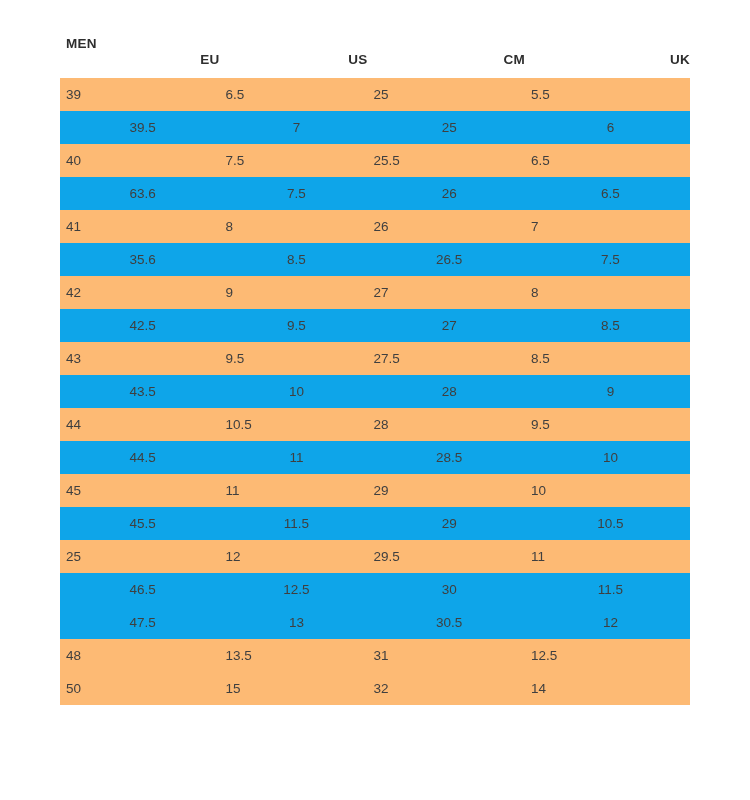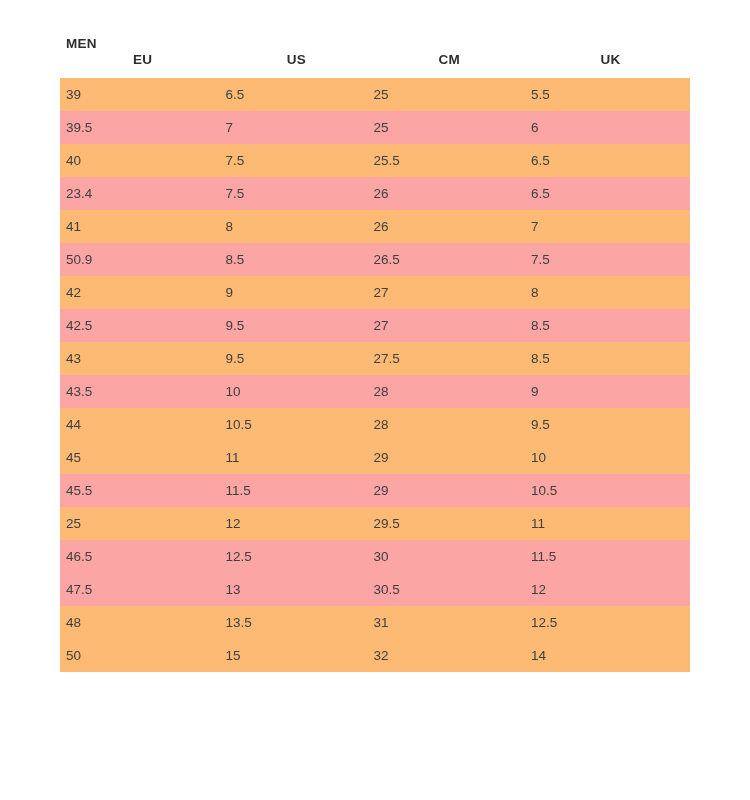--- a/index.html
+++ b/index.html
@@ -37,40 +37,41 @@
     color: #2e2e2e;
     letter-spacing: 0.2px;
     padding: 0 0 1px 6px;
     text-align: left;
     line-height: 15px;
   }
   thead th {
     font-size: 13.5px;
     font-weight: bold;
     color: #2e2e2e;
-    text-align: center;
+    text-align: right;
     padding: 0 0 11px 6px;
     letter-spacing: 0.2px;
     line-height: 15px;
     vertical-align: bottom;
   }
   tbody td {
     font-size: 13.5px;
     font-weight: normal;
     color: #3f3f3f;
     text-align: left;
     padding: 10px 0 10px 6px;
     line-height: 13px;
     border: none;
   }
   tbody tr.odd td {
     background: #fdba74;
   }
   tbody tr.even td {
-    background: #fca5a5;
+    background: #0ea5e9;
+    text-align: center;
   }
 </style>
 </head>
 <body>
 
 <div class="page">
   <table class="size-table">
     <colgroup>
       <col class="c0">
         <col class="c1">
@@ -104,33 +105,33 @@
         <td>25</td>
         <td>6</td>
       </tr>
       <tr class="odd">
         <td>40</td>
         <td>7.5</td>
         <td>25.5</td>
         <td>6.5</td>
       </tr>
       <tr class="even">
-        <td>23.4</td>
+        <td>63.6</td>
         <td>7.5</td>
         <td>26</td>
         <td>6.5</td>
       </tr>
       <tr class="odd">
         <td>41</td>
         <td>8</td>
         <td>26</td>
         <td>7</td>
       </tr>
       <tr class="even">
-        <td>50.9</td>
+        <td>35.6</td>
         <td>8.5</td>
         <td>26.5</td>
         <td>7.5</td>
       </tr>
       <tr class="odd">
         <td>42</td>
         <td>9</td>
         <td>27</td>
         <td>8</td>
       </tr>
@@ -150,20 +151,26 @@
         <td>43.5</td>
         <td>10</td>
         <td>28</td>
         <td>9</td>
       </tr>
       <tr class="odd">
         <td>44</td>
         <td>10.5</td>
         <td>28</td>
         <td>9.5</td>
+      </tr>
+      <tr class="even">
+        <td>44.5</td>
+        <td>11</td>
+        <td>28.5</td>
+        <td>10</td>
       </tr>
       <tr class="odd">
         <td>45</td>
         <td>11</td>
         <td>29</td>
         <td>10</td>
       </tr>
       <tr class="even">
         <td>45.5</td>
         <td>11.5</td>

